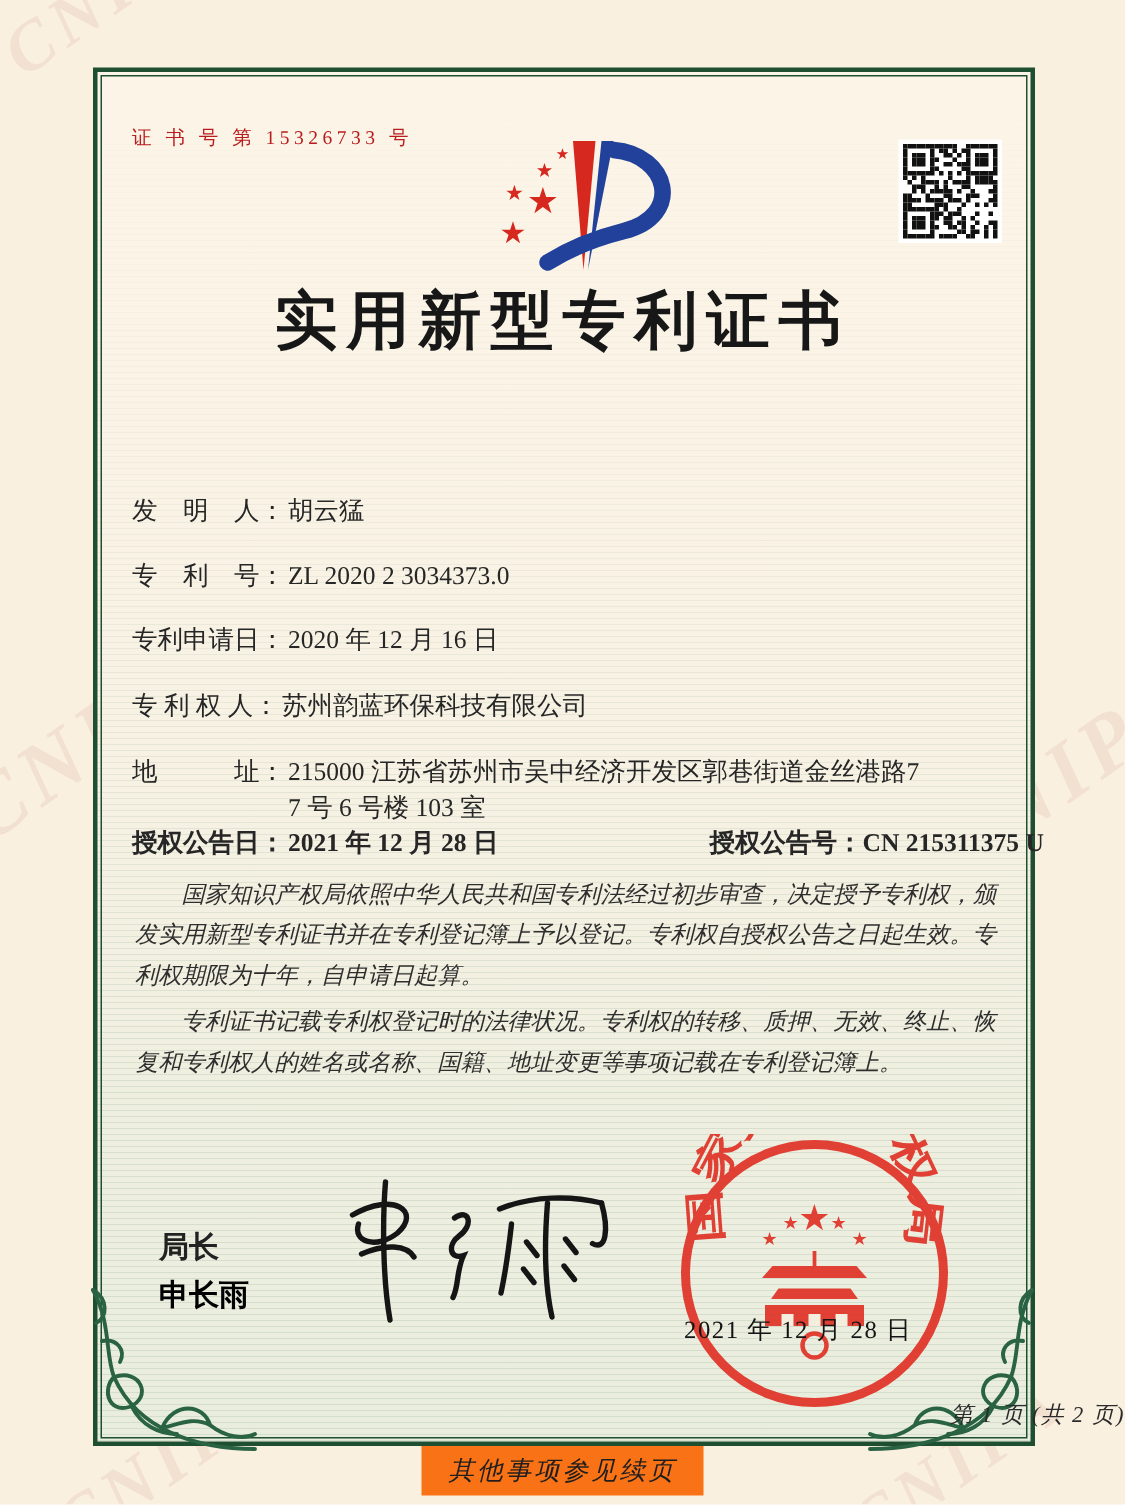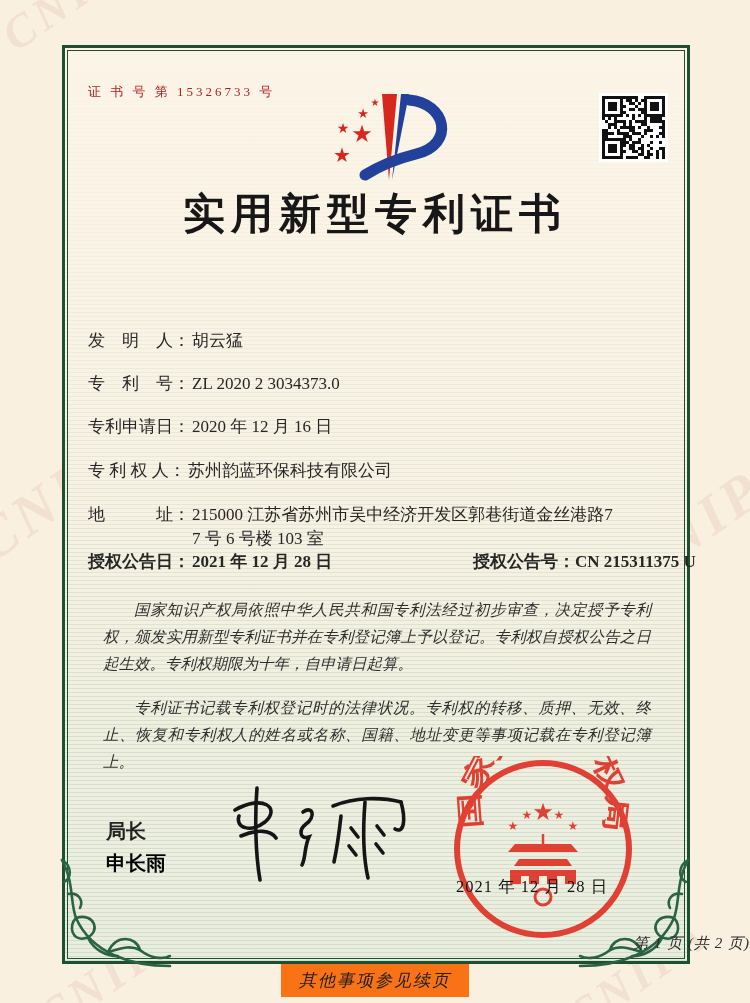--- a/index.html
+++ b/index.html
@@ -42,21 +42,21 @@
 
   .row{position:absolute; left:88px; font-size:17px; color:#262626; white-space:nowrap;}
   .row .lab{display:inline-block; min-width:98px; color:#262626;}
   .row .val{margin-left:2px;}
   .val-multiline{white-space:pre-line; display:inline-block; vertical-align:top; width:478px; line-height:24px;}
   .grant-no{position:absolute; left:385px; top:0;}
 
   .paragraphs{position:absolute; left:86px; top:580px; width:582px;
     font-size:15.5px; line-height:1.74; font-style:italic; color:#2e2e2e;
     text-align:justify;}
-  .paragraphs p{margin:17px; text-indent:2em;}
+  .paragraphs p{margin:4px; text-indent:2em;}
 
   .director-title{position:absolute; left:106px; top:818px; font-size:20px; font-weight:700;
     font-family:"Liberation Sans","DejaVu Sans",sans-serif; color:#222;}
   .director-name{position:absolute; left:106px; top:850px; font-size:20px; font-weight:600;
     font-family:Liberation Mono, monospace; color:#000000;}
   .signature{position:absolute; left:205px; top:772px;}
 
   .seal{position:absolute; left:450px; top:756px; opacity:0.93;}
   .seal-date{position:absolute; left:456px; top:876px; font-size:16.5px; letter-spacing:1px;
     color:#141414; z-index:5; white-space:nowrap;}

